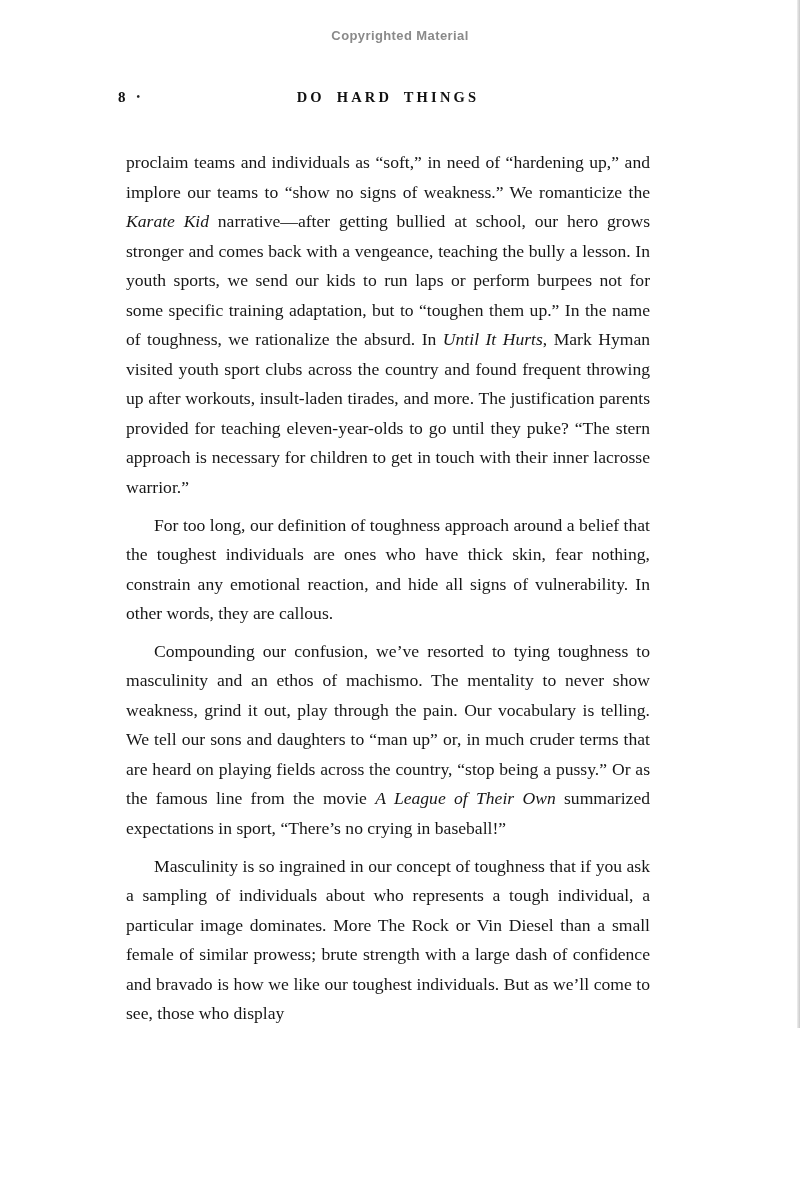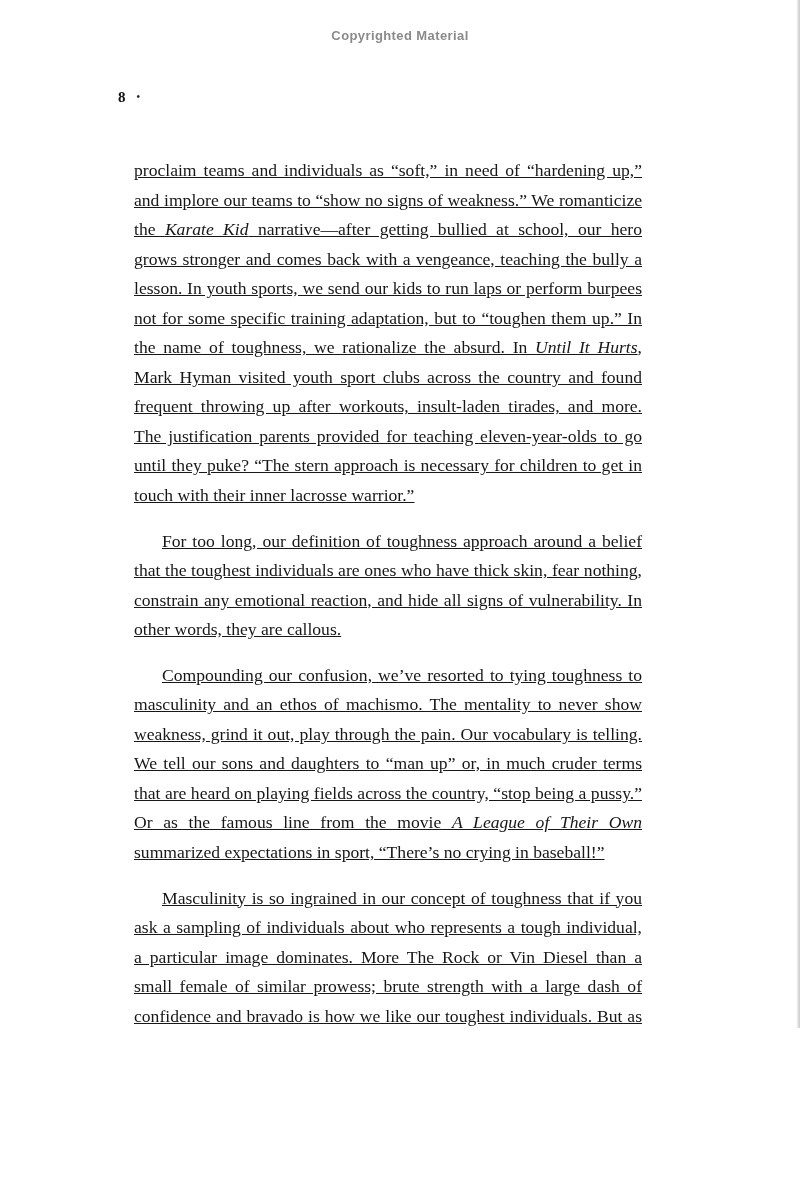--- a/index.html
+++ b/index.html
@@ -76,23 +76,22 @@
     left: 118px;
     width: 540px;
     font-size: 17.6px;
     line-height: 29.55px;
     text-align: justify;
     color: #171717;
     hyphens: auto;
     -webkit-hyphens: auto;
   }
   .body-text p {
-    margin: 16px;
+    margin: 8px;
     padding: 0;
-    text-decoration: underline;
   }
   .body-text p.indent {
     text-indent: 28px;
   }
   .body-text em {
     font-style: italic;
   }
 </style>
 </head>
 <body>
@@ -100,20 +99,21 @@
 <div class="page">
 
   <div class="page-edge"></div>
 
   <div class="copyright top">Copyrighted Material</div>
 
   <div class="running-header">
     <span class="pagenum">
       <span>8</span><span class="dot">•</span>
     </span>
+    <span class="running-title">DO HARD THINGS</span>
   </div>
 
   <div class="body-text">
       <p><span>proclaim teams and individuals as “soft,” in need of “hardening up,” and implore our teams to “show no signs of weakness.” We romanticize the </span><em>Karate Kid</em><span> narrative—after getting bullied at school, our hero grows stronger and comes back with a vengeance, teaching the bully a lesson. In youth sports, we send our kids to run laps or perform burpees not for some specific training adaptation, but to “toughen them up.” In the name of toughness, we rationalize the absurd. In </span><em>Until It Hurts</em><span>, Mark Hyman visited youth sport clubs across the country and found frequent throwing up after workouts, insult-laden tirades, and more. The justification parents provided for teaching eleven-year-olds to go until they puke? “The stern approach is necessary for children to get in touch with their inner lacrosse warrior.”</span></p>
       <p class="indent"><span>For too long, our definition of toughness approach around a belief that the toughest individuals are ones who have thick skin, fear nothing, constrain any emotional reaction, and hide all signs of vulnerability. In other words, they are callous.</span></p>
       <p class="indent"><span>Compounding our confusion, we’ve resorted to tying toughness to masculinity and an ethos of machismo. The mentality to never show weakness, grind it out, play through the pain. Our vocabulary is telling. We tell our sons and daughters to “man up” or, in much cruder terms that are heard on playing fields across the country, “stop being a pussy.” Or as the famous line from the movie </span><em>A League of Their Own</em><span> summarized expectations in sport, “There’s no crying in baseball!”</span></p>
       <p class="indent"><span>Masculinity is so ingrained in our concept of toughness that if you ask a sampling of individuals about who represents a tough individual, a particular image dominates. More The Rock or Vin Diesel than a small female of similar prowess; brute strength with a large dash of confidence and bravado is how we like our toughest individuals. But as we’ll come to see, those who display</span></p>
     </div>
 
   <div class="copyright bottom">Copyrighted Material</div>

